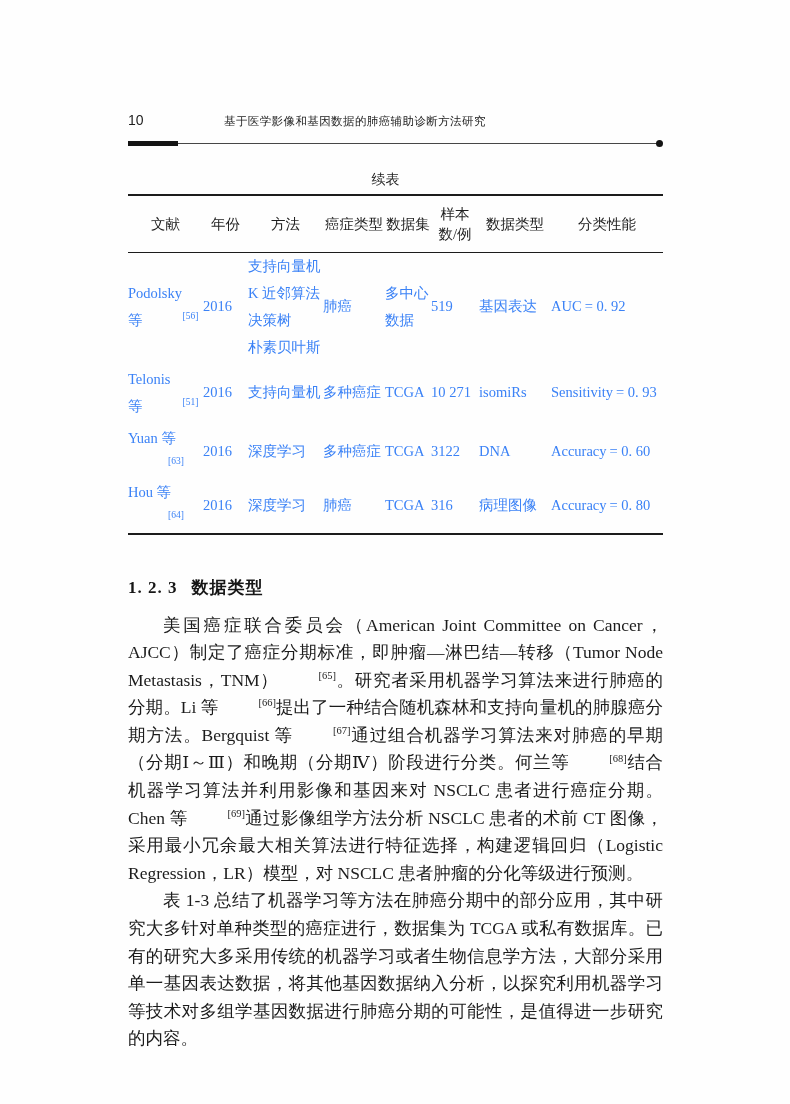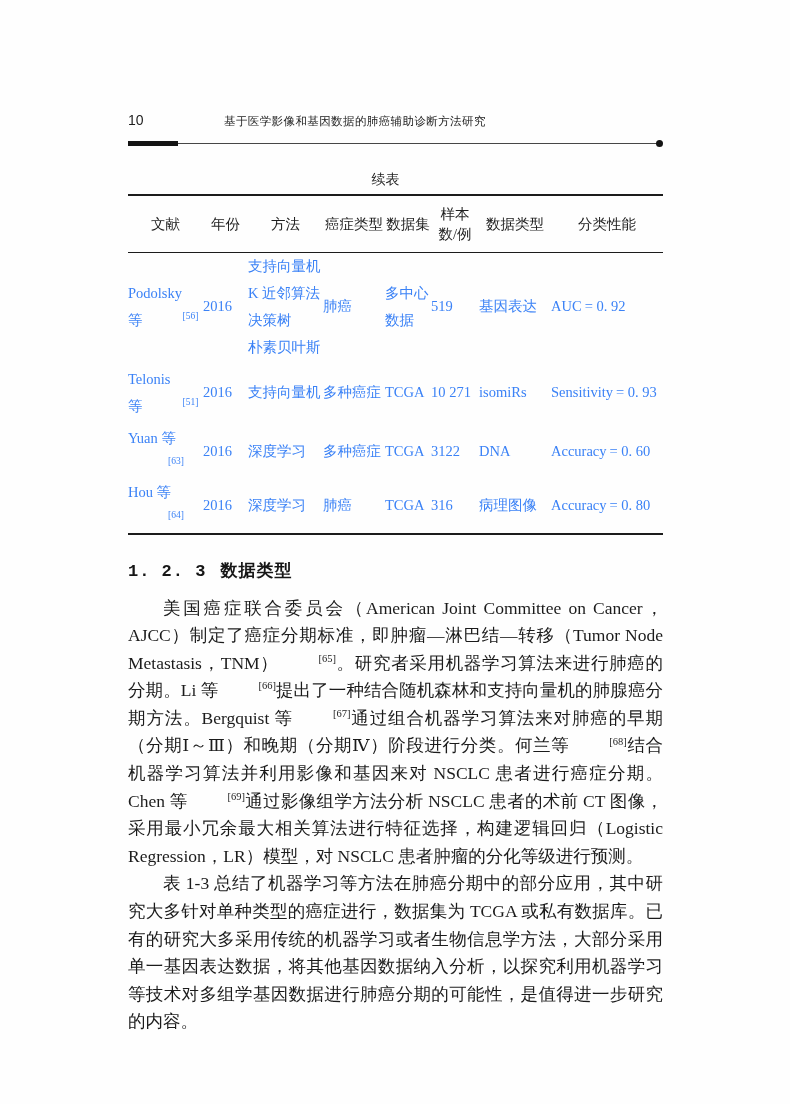--- a/index.html
+++ b/index.html
@@ -61,22 +61,22 @@
   .col-datatype { width:72px; }
   .col-perf { width:112px; }
   td.perf { font-size:14px; white-space:nowrap; }
   .metric { font-style:normal; }
   .metric.italic { }
   .perf-value { margin-left:3px; }
   sup { font-size:9.5px; line-height:0; vertical-align:super; letter-spacing:0;padding-left:40px; }
 
   
   .section-heading {
-    margin-top:24px;
-    font-family:Liberation Mono, monospace;
+    margin-top:41px;
+    font-family:Liberation Serif, serif;
     font-weight:700; font-size:17px; color:#161616;
     display:flex; align-items:baseline;
   }
   .section-heading .num { letter-spacing:1px; }
   .section-heading .ttl { margin-left:14px; letter-spacing:1px; }
 
   
   .body-text { margin-top:13px; }
   .body-text p {
     font-size:17.5px; line-height:27.6px; text-align:justify;

